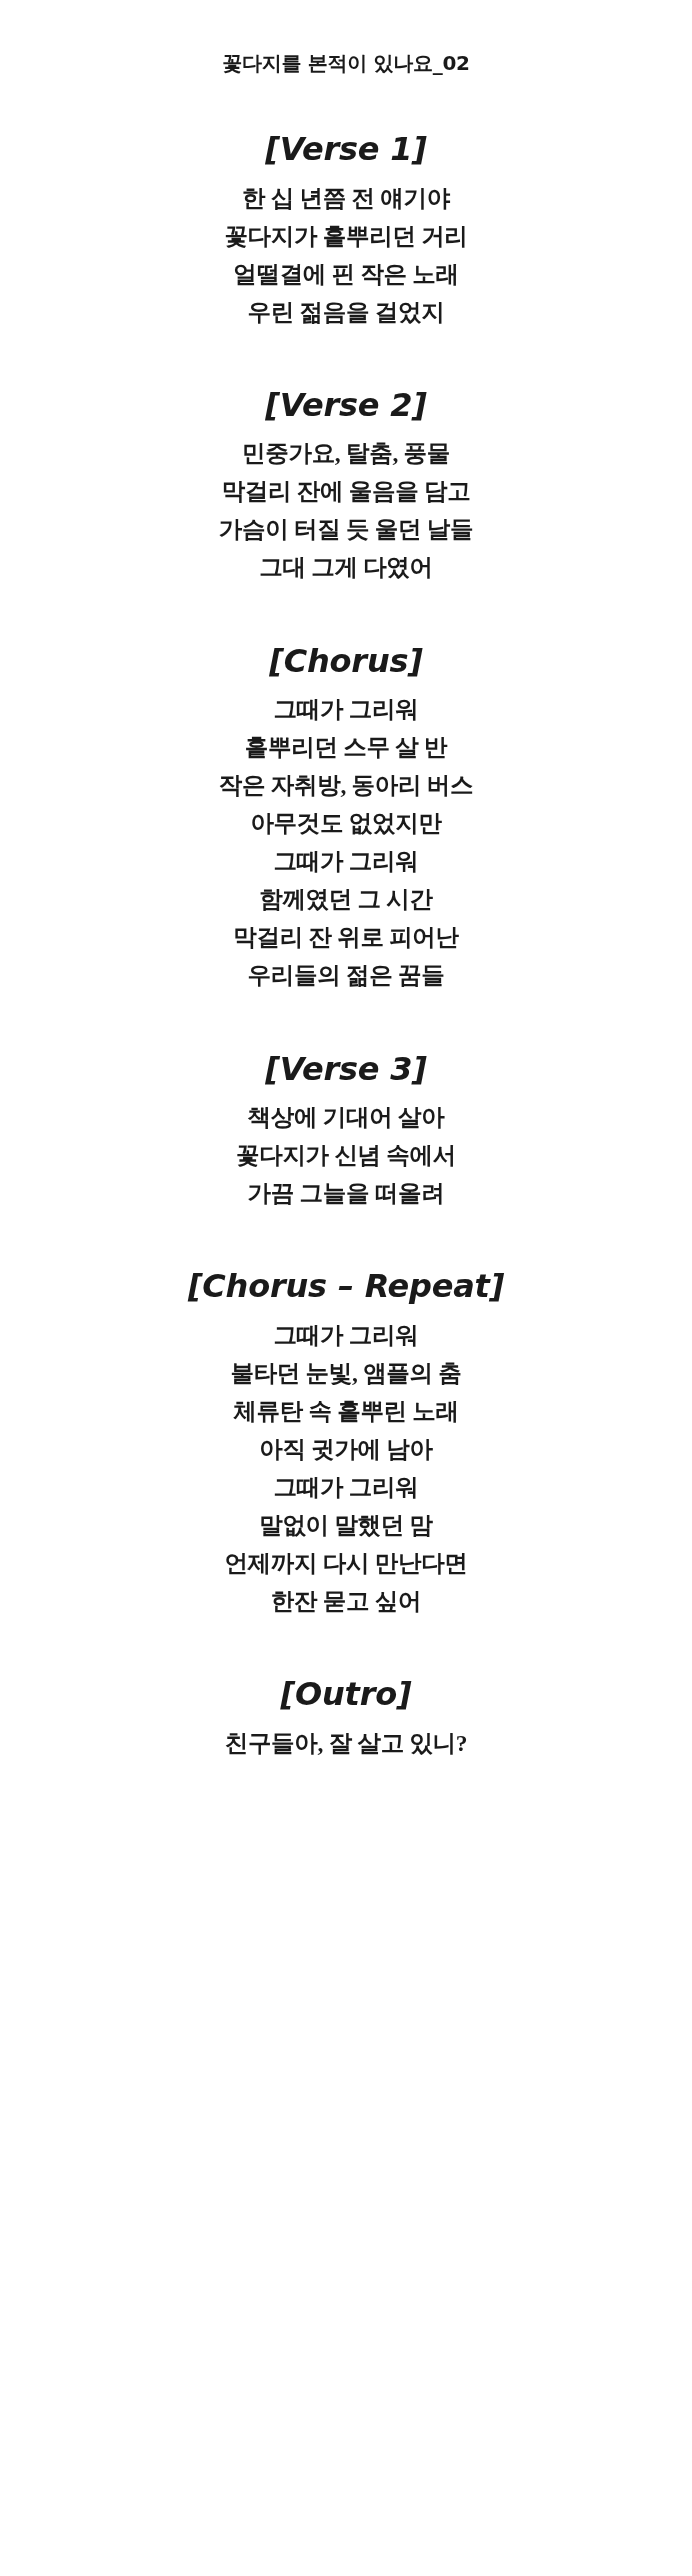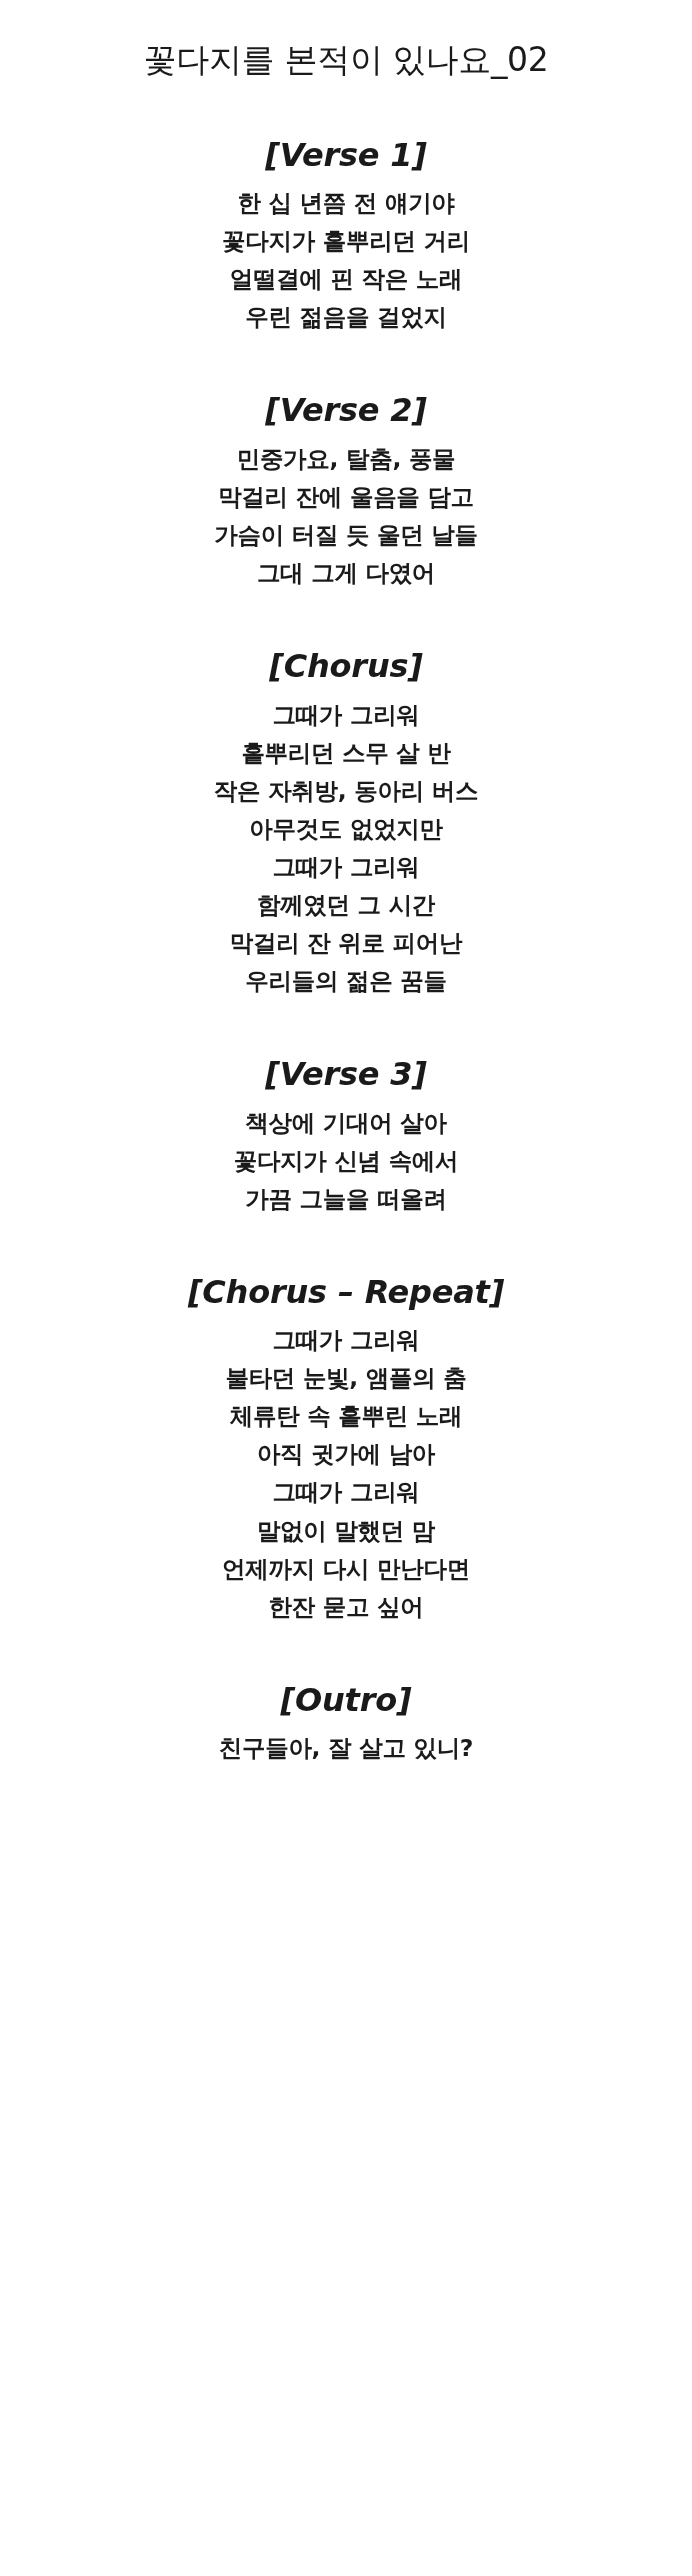--- a/index.html
+++ b/index.html
@@ -17,25 +17,25 @@
   .page {
     width: 692px;
     min-height: 2576px;
     box-sizing: border-box;
     padding: 38px 28px 42px 28px;
     display: flex;
     flex-direction: column;
     align-items: center;
   }
   .doc-title {
-    font-size: 33px;
-    font-weight: normal;
+    font-size: 20px;
+    font-weight: bold;
     line-height: 1.35;
     text-align: center;
-    margin: 0 0 48px 0;
+    margin: 12px 0 48px 0;
     letter-spacing: -0.3px;
   }
   .sections {
     width: 100%;
     display: flex;
     flex-direction: column;
     align-items: center;
   }
   .section {
     width: 100%;
@@ -56,20 +56,21 @@
     letter-spacing: -0.2px;
     font-style: italic;
   }
   .lyric-line {
     font-size: 23.5px;
     font-weight: bold;
     text-align: center;
     line-height: 1.62;
     letter-spacing: -0.3px;
     white-space: pre-wrap;
+    font-family: Liberation Serif, serif;
   }
 </style>
 </head>
 <body>
 
 <div class="page">
   <h1 class="doc-title">꽃다지를 본적이 있나요_02</h1>
   <div class="sections">
       <div class="section">
         <div class="section-heading">[Verse 1]</div>

